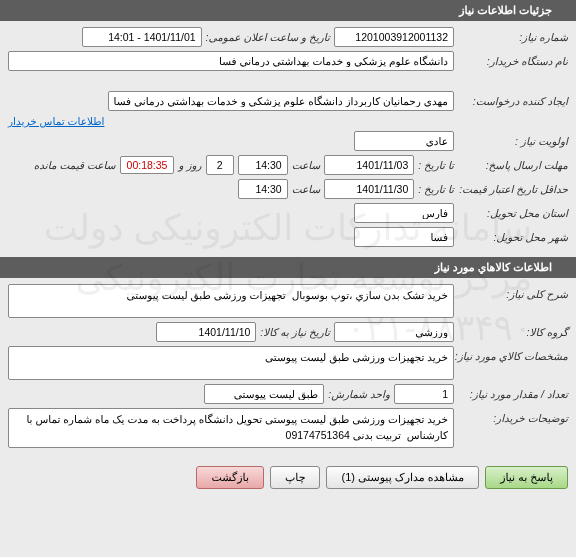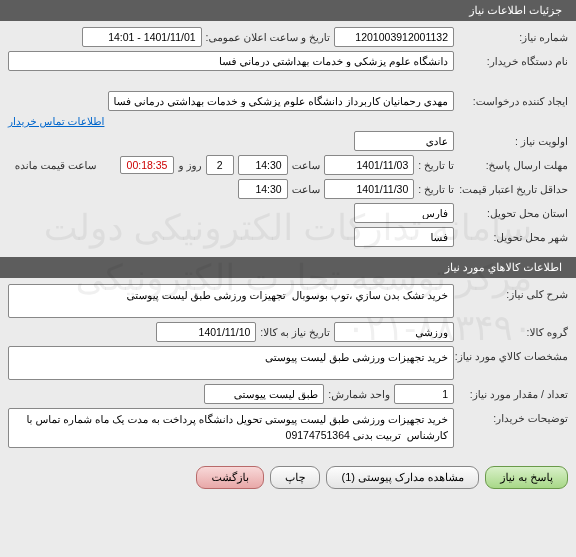--- a/index.html
+++ b/index.html
@@ -25,39 +25,40 @@
   font-size: 36px;
   color: rgba(0,0,0,0.06);
   pointer-events: none;
   z-index: 10;
   white-space: nowrap;
   line-height: 1.4;
 }
 .section-header {
   background: #5d5d5d;
   color: #fff;
-  padding: 4px 14px;
+  padding: 4px 24px;
   font-size: 11px;
-  font-weight: normal;
+  font-weight: bold;
 }
 .form-area {
   padding: 6px 8px;
   background: #ebebeb;
 }
 .row {
   display: flex;
   align-items: center;
   margin-bottom: 4px;
   gap: 4px;
 }
 .label {
   font-size: 10.5px;
   color: #333;
   white-space: nowrap;
   text-align: right;
+  font-style: italic;
 }
 .label-col {
   width: 110px;
   text-align: right;
 }
 .input {
   background: #fff;
   border: 1px solid #888;
   padding: 2px 5px;
   font-size: 10.5px;
@@ -88,34 +89,33 @@
   line-height: 1.5;
 }
 .countdown {
   background: #fff;
   border: 1px solid #888;
   color: #c00;
   padding: 2px 6px;
   font-size: 10.5px;
   border-radius: 2px;
   direction: ltr;
-  margin-left: 19px;
 }
 .btn-row {
   display: flex;
   gap: 6px;
   padding: 8px;
   justify-content: flex-start;
 }
 .btn {
   padding: 4px 14px;
   font-size: 11px;
   font-family: Tahoma, Arial, sans-serif;
   border: 1px solid #888;
-  border-radius: 9px;
+  border-radius: 3px;
   cursor: pointer;
   background: linear-gradient(#fdfdfd, #e4e4e4);
 }
 .btn-green {
   background: linear-gradient(#d8f0c8, #a8d888);
   border-color: #6a9a4a;
 }
 .btn-red {
   background: linear-gradient(#f8d8d8, #e8a8a8);
   border-color: #b86a6a;

